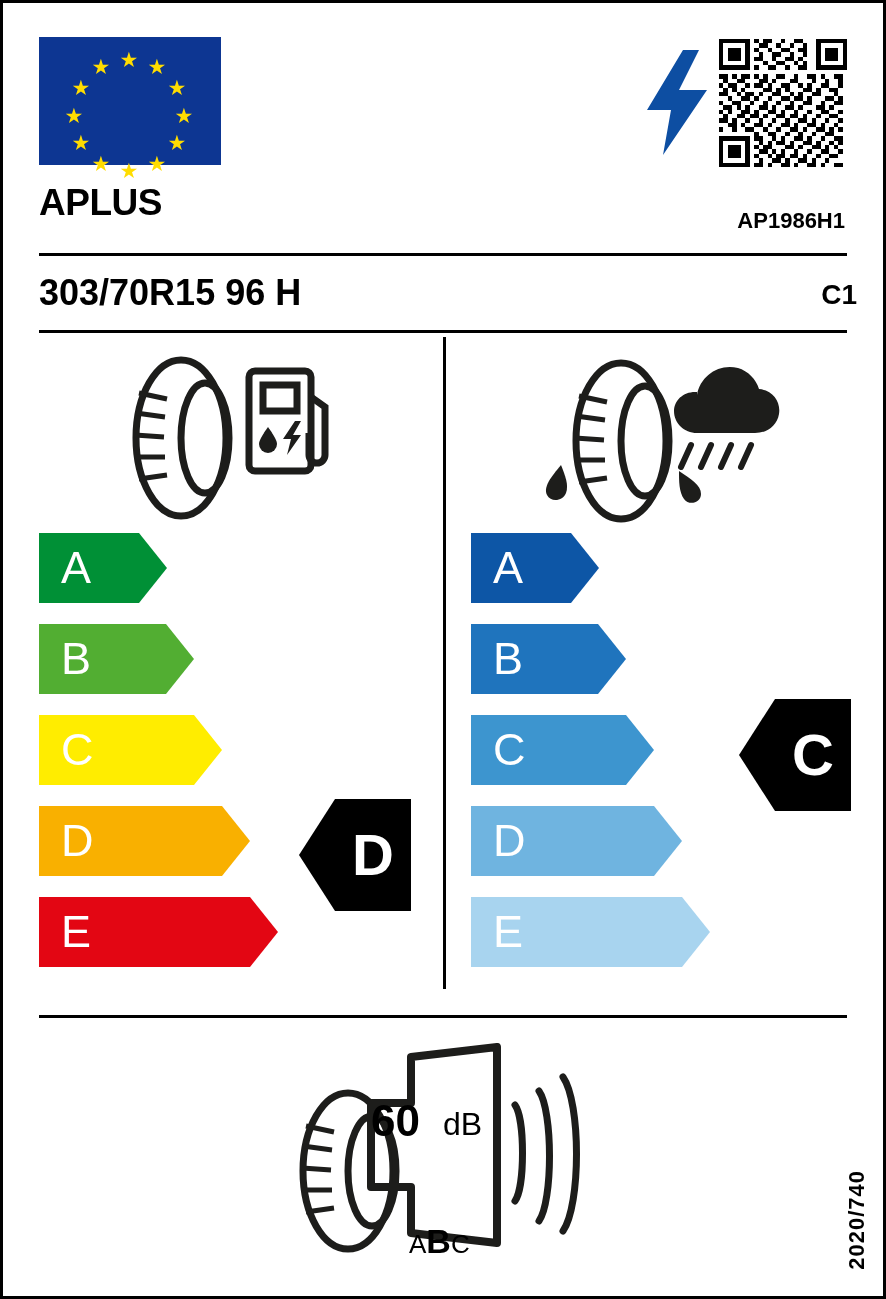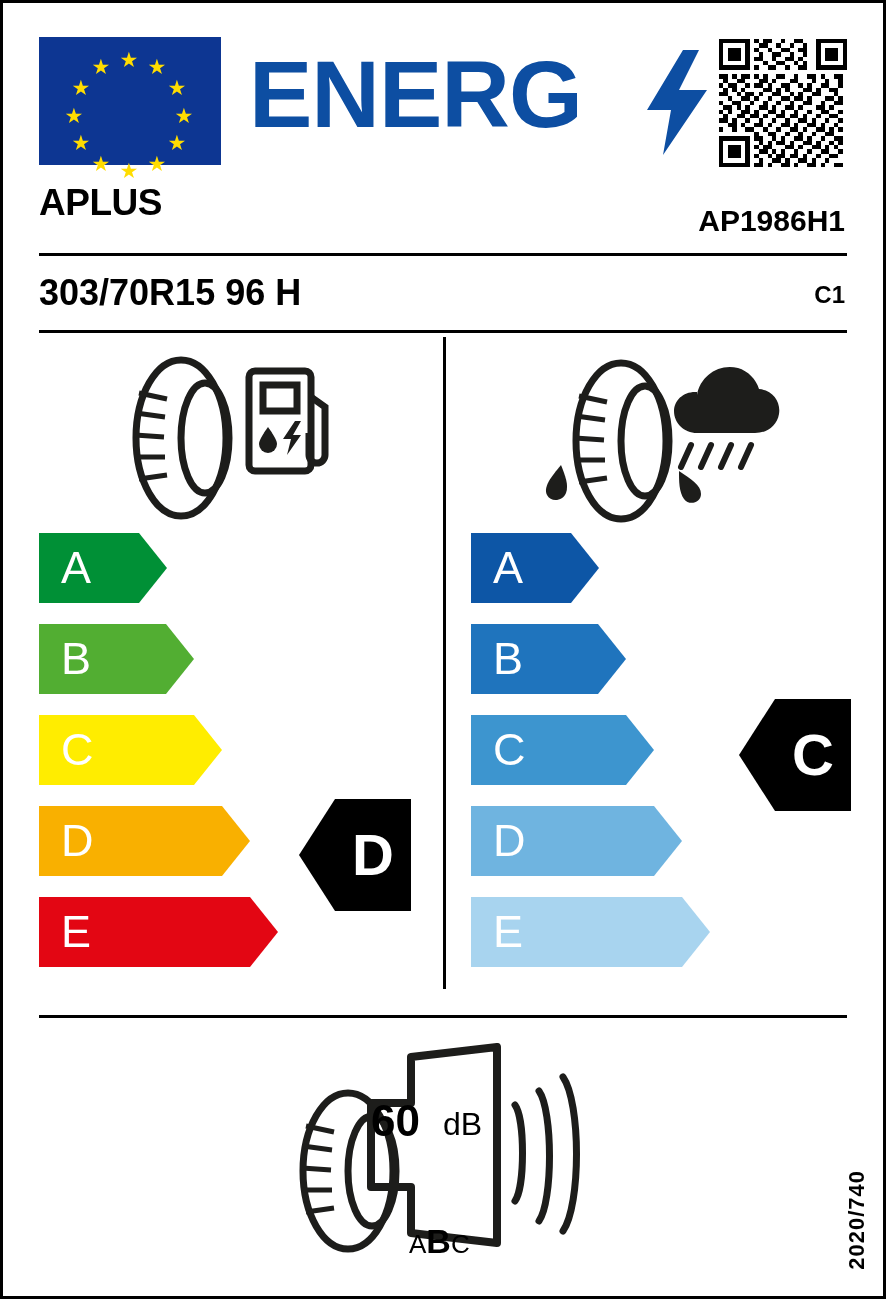--- a/index.html
+++ b/index.html
@@ -72,21 +72,21 @@
     top: 180px;
     font-size: 37px;
     line-height: 40px;
     font-weight: bold;
     letter-spacing: -0.5px;
   }
   .model {
     position: absolute;
     right: 38px;
     top: 201px;
-    font-size: 30px;
+    font-size: 22px;
     line-height: 34px;
     font-weight: bold;
     text-align: right;
   }
   .rule {
     position: absolute;
     left: 36px;
     right: 36px;
     height: 3px;
     background: #000000;
@@ -98,23 +98,23 @@
   .size {
     position: absolute;
     left: 36px;
     top: 270px;
     font-size: 36px;
     line-height: 40px;
     font-weight: bold;
   }
   .tyre-class {
     position: absolute;
-    right: 38px;
+    right: 26px;
     top: 275px;
-    font-size: 24px;
+    font-size: 28px;
     line-height: 34px;
     font-weight: bold;
   }
 
   
   .col-divider {
     position: absolute;
     left: 440px;
     top: 334px;
     width: 3px;
@@ -258,21 +258,20 @@
     <div class="eu-star" style="left:127px; top:95px;">★</div>
     <div class="eu-star" style="left:107px; top:116px;">★</div>
     <div class="eu-star" style="left:79px;  top:123px;">★</div>
     <div class="eu-star" style="left:51px;  top:116px;">★</div>
     <div class="eu-star" style="left:31px;  top:95px;">★</div>
     <div class="eu-star" style="left:24px;  top:68px;">★</div>
     <div class="eu-star" style="left:31px;  top:40px;">★</div>
     <div class="eu-star" style="left:51px;  top:19px;">★</div>
   </div>
 
-  <div class="energy-word">ENERG</div>
 
   <div class="energy-bolt">
     <svg viewBox="0 0 60 105" width="60" height="105">
       <polygon points="36,0 0,60 24,60 16,105 60,40 32,40 52,0" fill="#0d4ea2"></polygon>
     </svg>
   </div>
 
   <div class="qr">
     <svg viewBox="0 0 29 29" width="128" height="128" shape-rendering="crispEdges">
       <rect width="29" height="29" fill="#ffffff"></rect>

